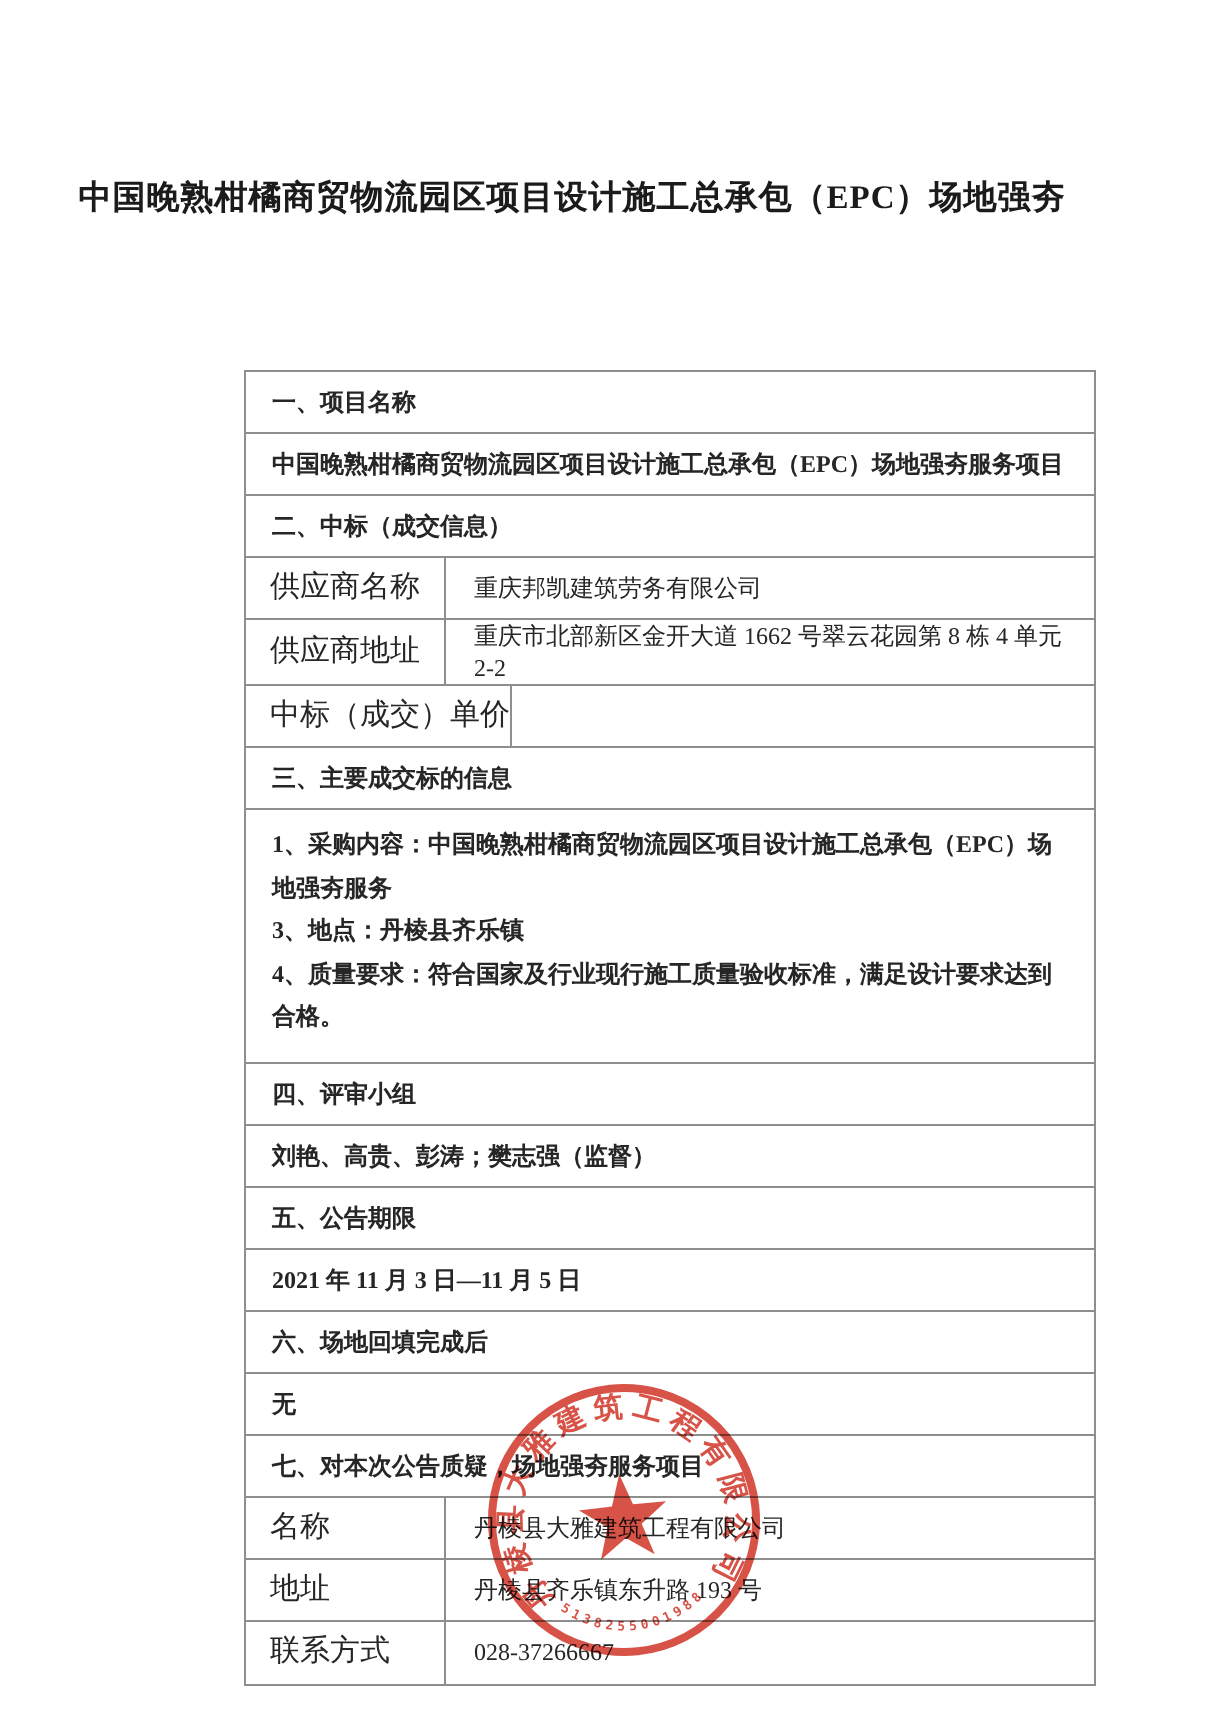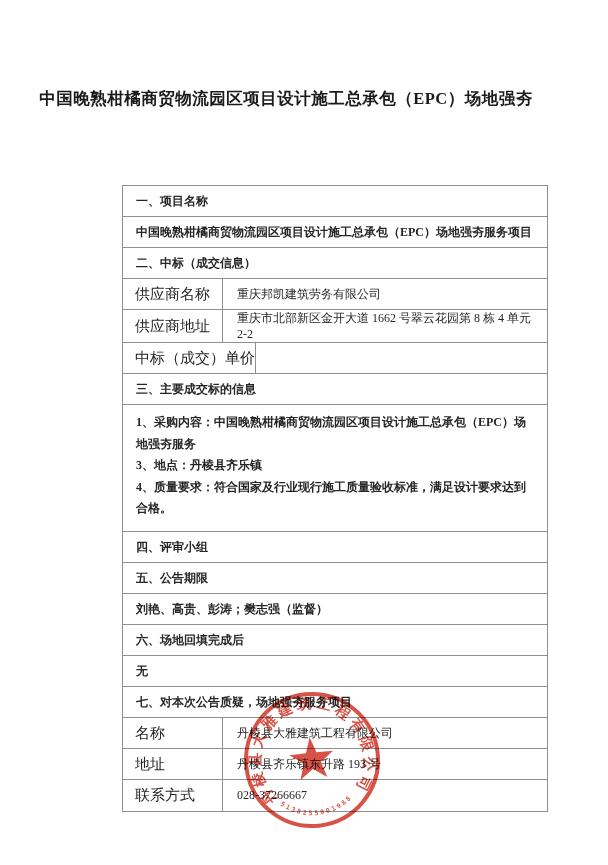--- a/index.html
+++ b/index.html
@@ -117,24 +117,27 @@
     <div class="cell lines full">
       <div>1、采购内容：中国晚熟柑橘商贸物流园区项目设计施工总承包（EPC）场地强夯服务</div>
       <div>3、地点：丹棱县齐乐镇</div>
       <div>4、质量要求：符合国家及行业现行施工质量验收标准，满足设计要求达到合格。</div>
     </div>
   </div>
   <div class="trow">
     <div class="cell full">四、评审小组</div>
   </div>
   <div class="trow">
+    <div class="cell full">刘艳、高贵、彭涛；樊志强（监督）</div>
+  </div>
+  <div class="trow">
     <div class="cell full">五、公告期限</div>
   </div>
   <div class="trow">
-    <div class="cell full">刘艳、高贵、彭涛；樊志强（监督）</div>
+    <div class="cell full">2021 年 11 月 3 日—11 月 5 日</div>
   </div>
   <div class="trow">
     <div class="cell full">六、场地回填完成后</div>
   </div>
   <div class="trow">
     <div class="cell full">无</div>
   </div>
   <div class="trow">
     <div class="cell full">七、对本次公告质疑，场地强夯服务项目</div>
   </div>

